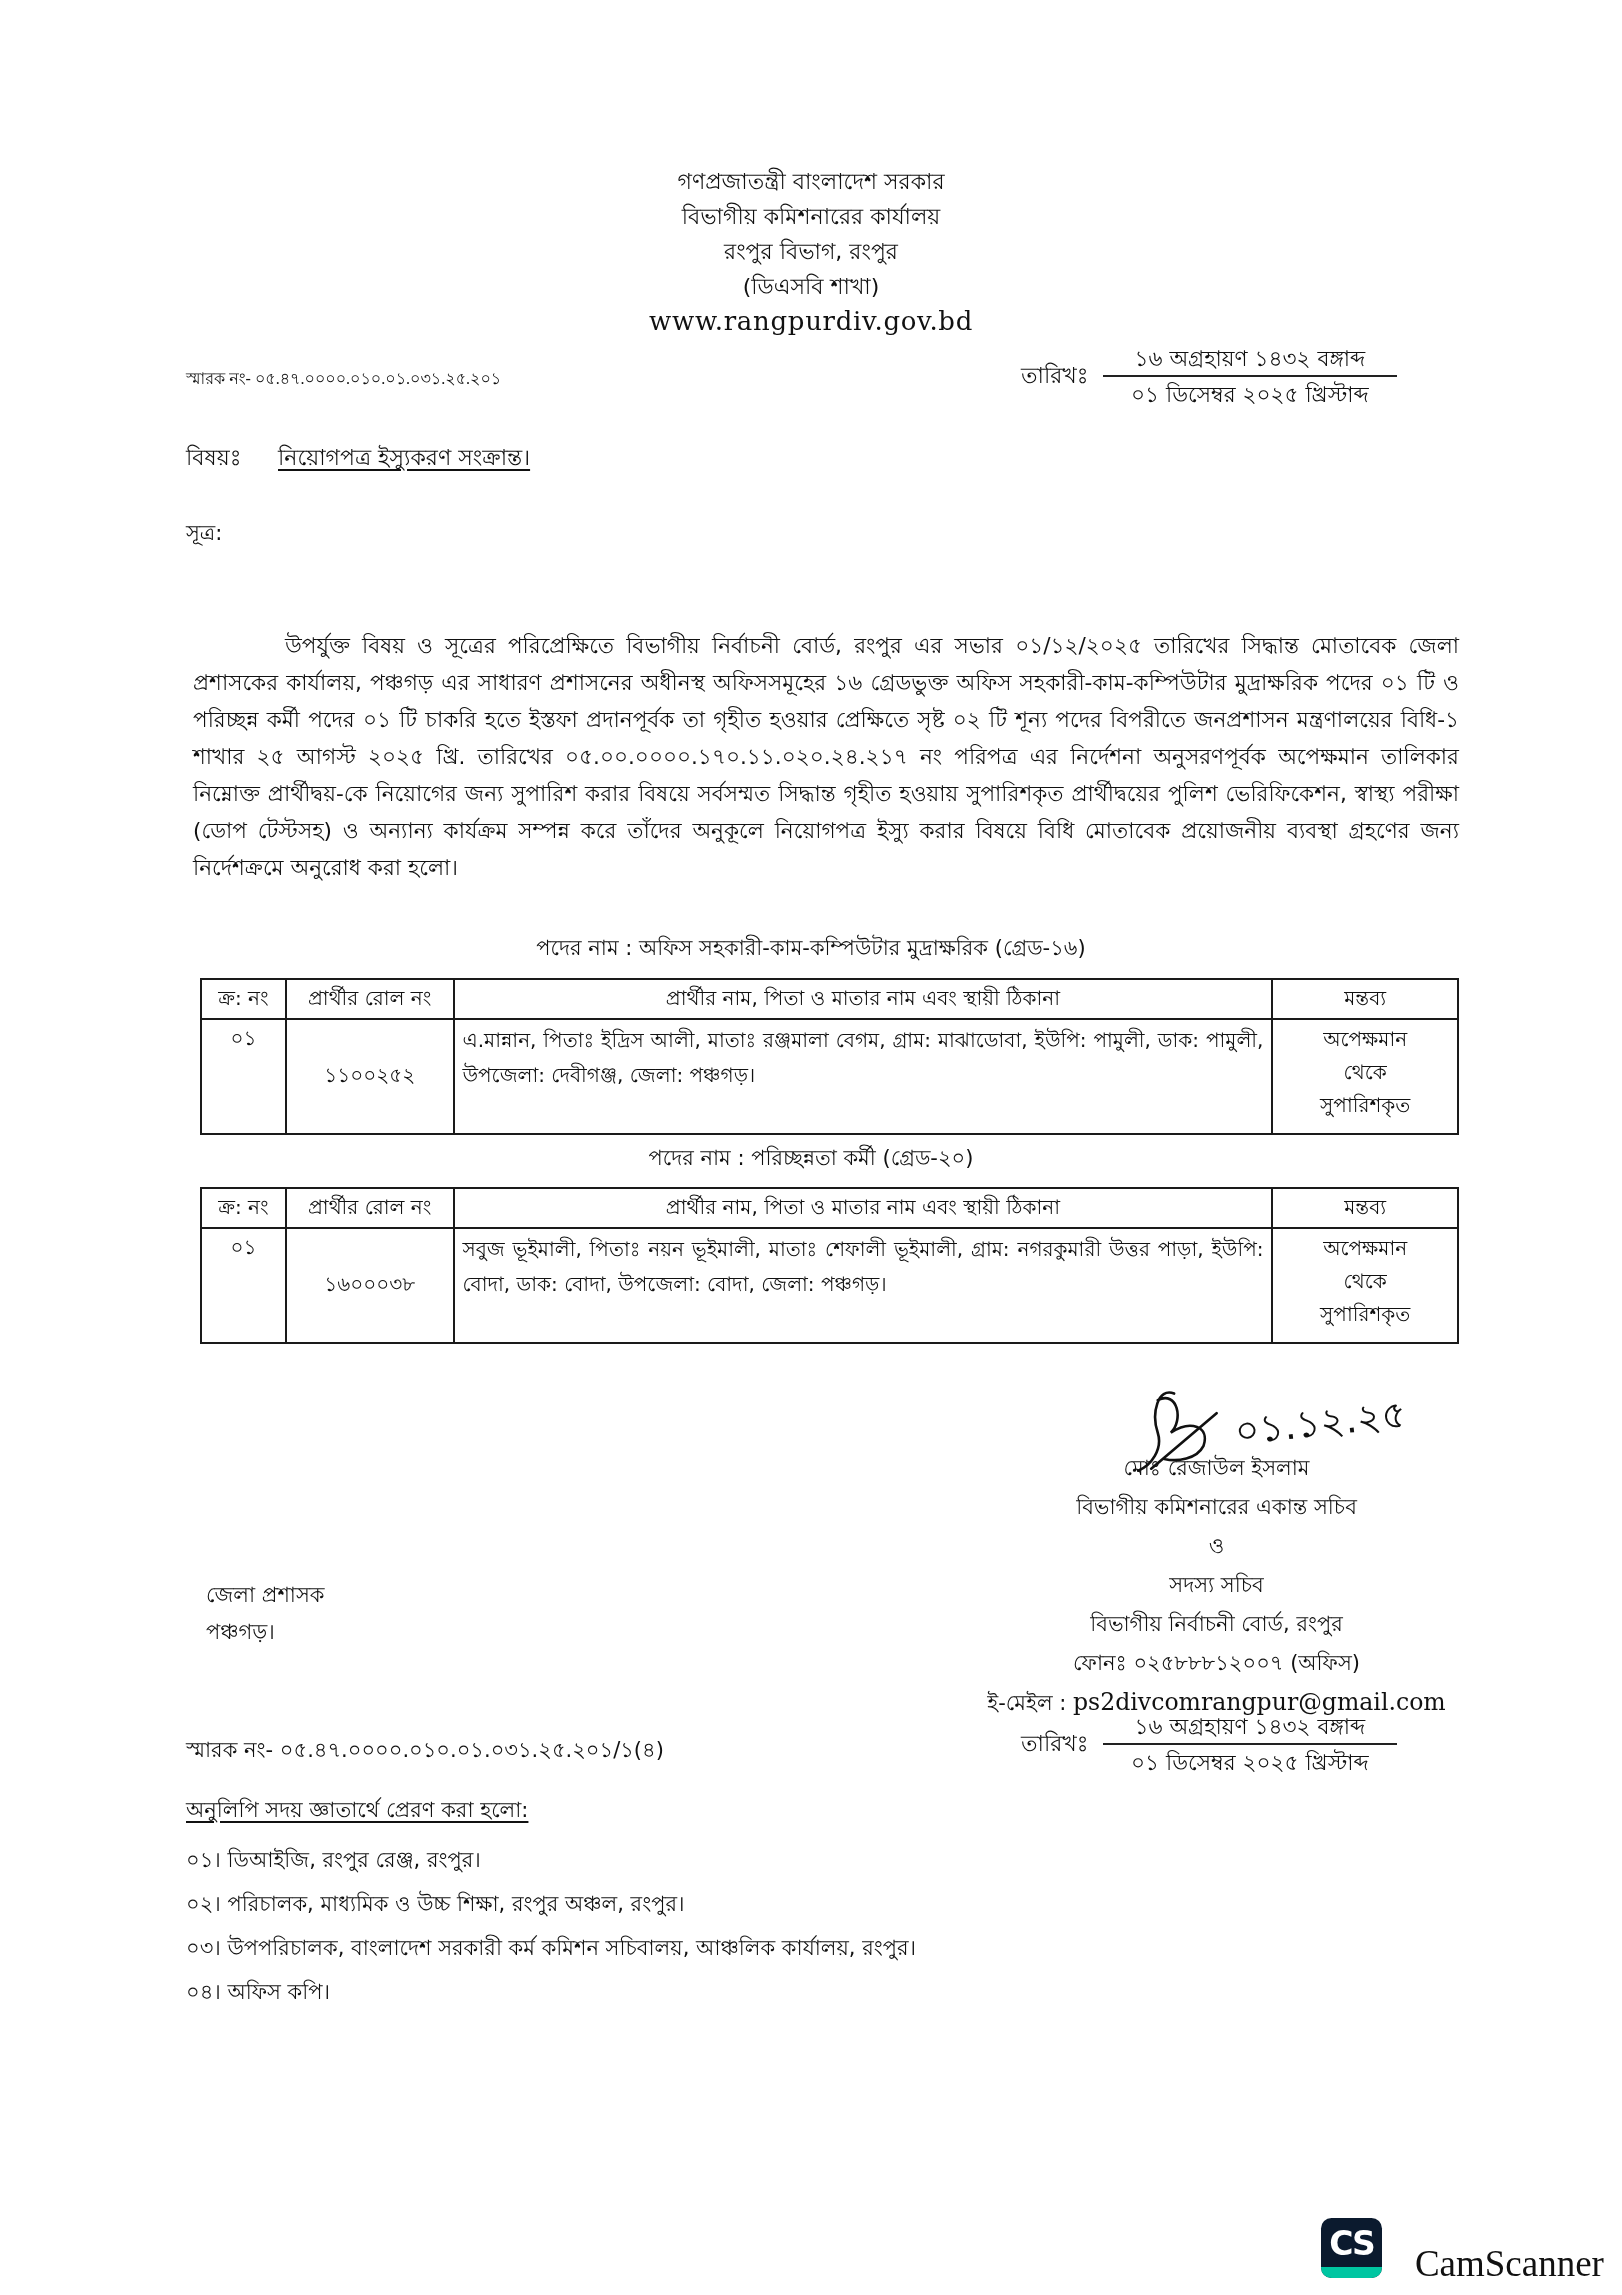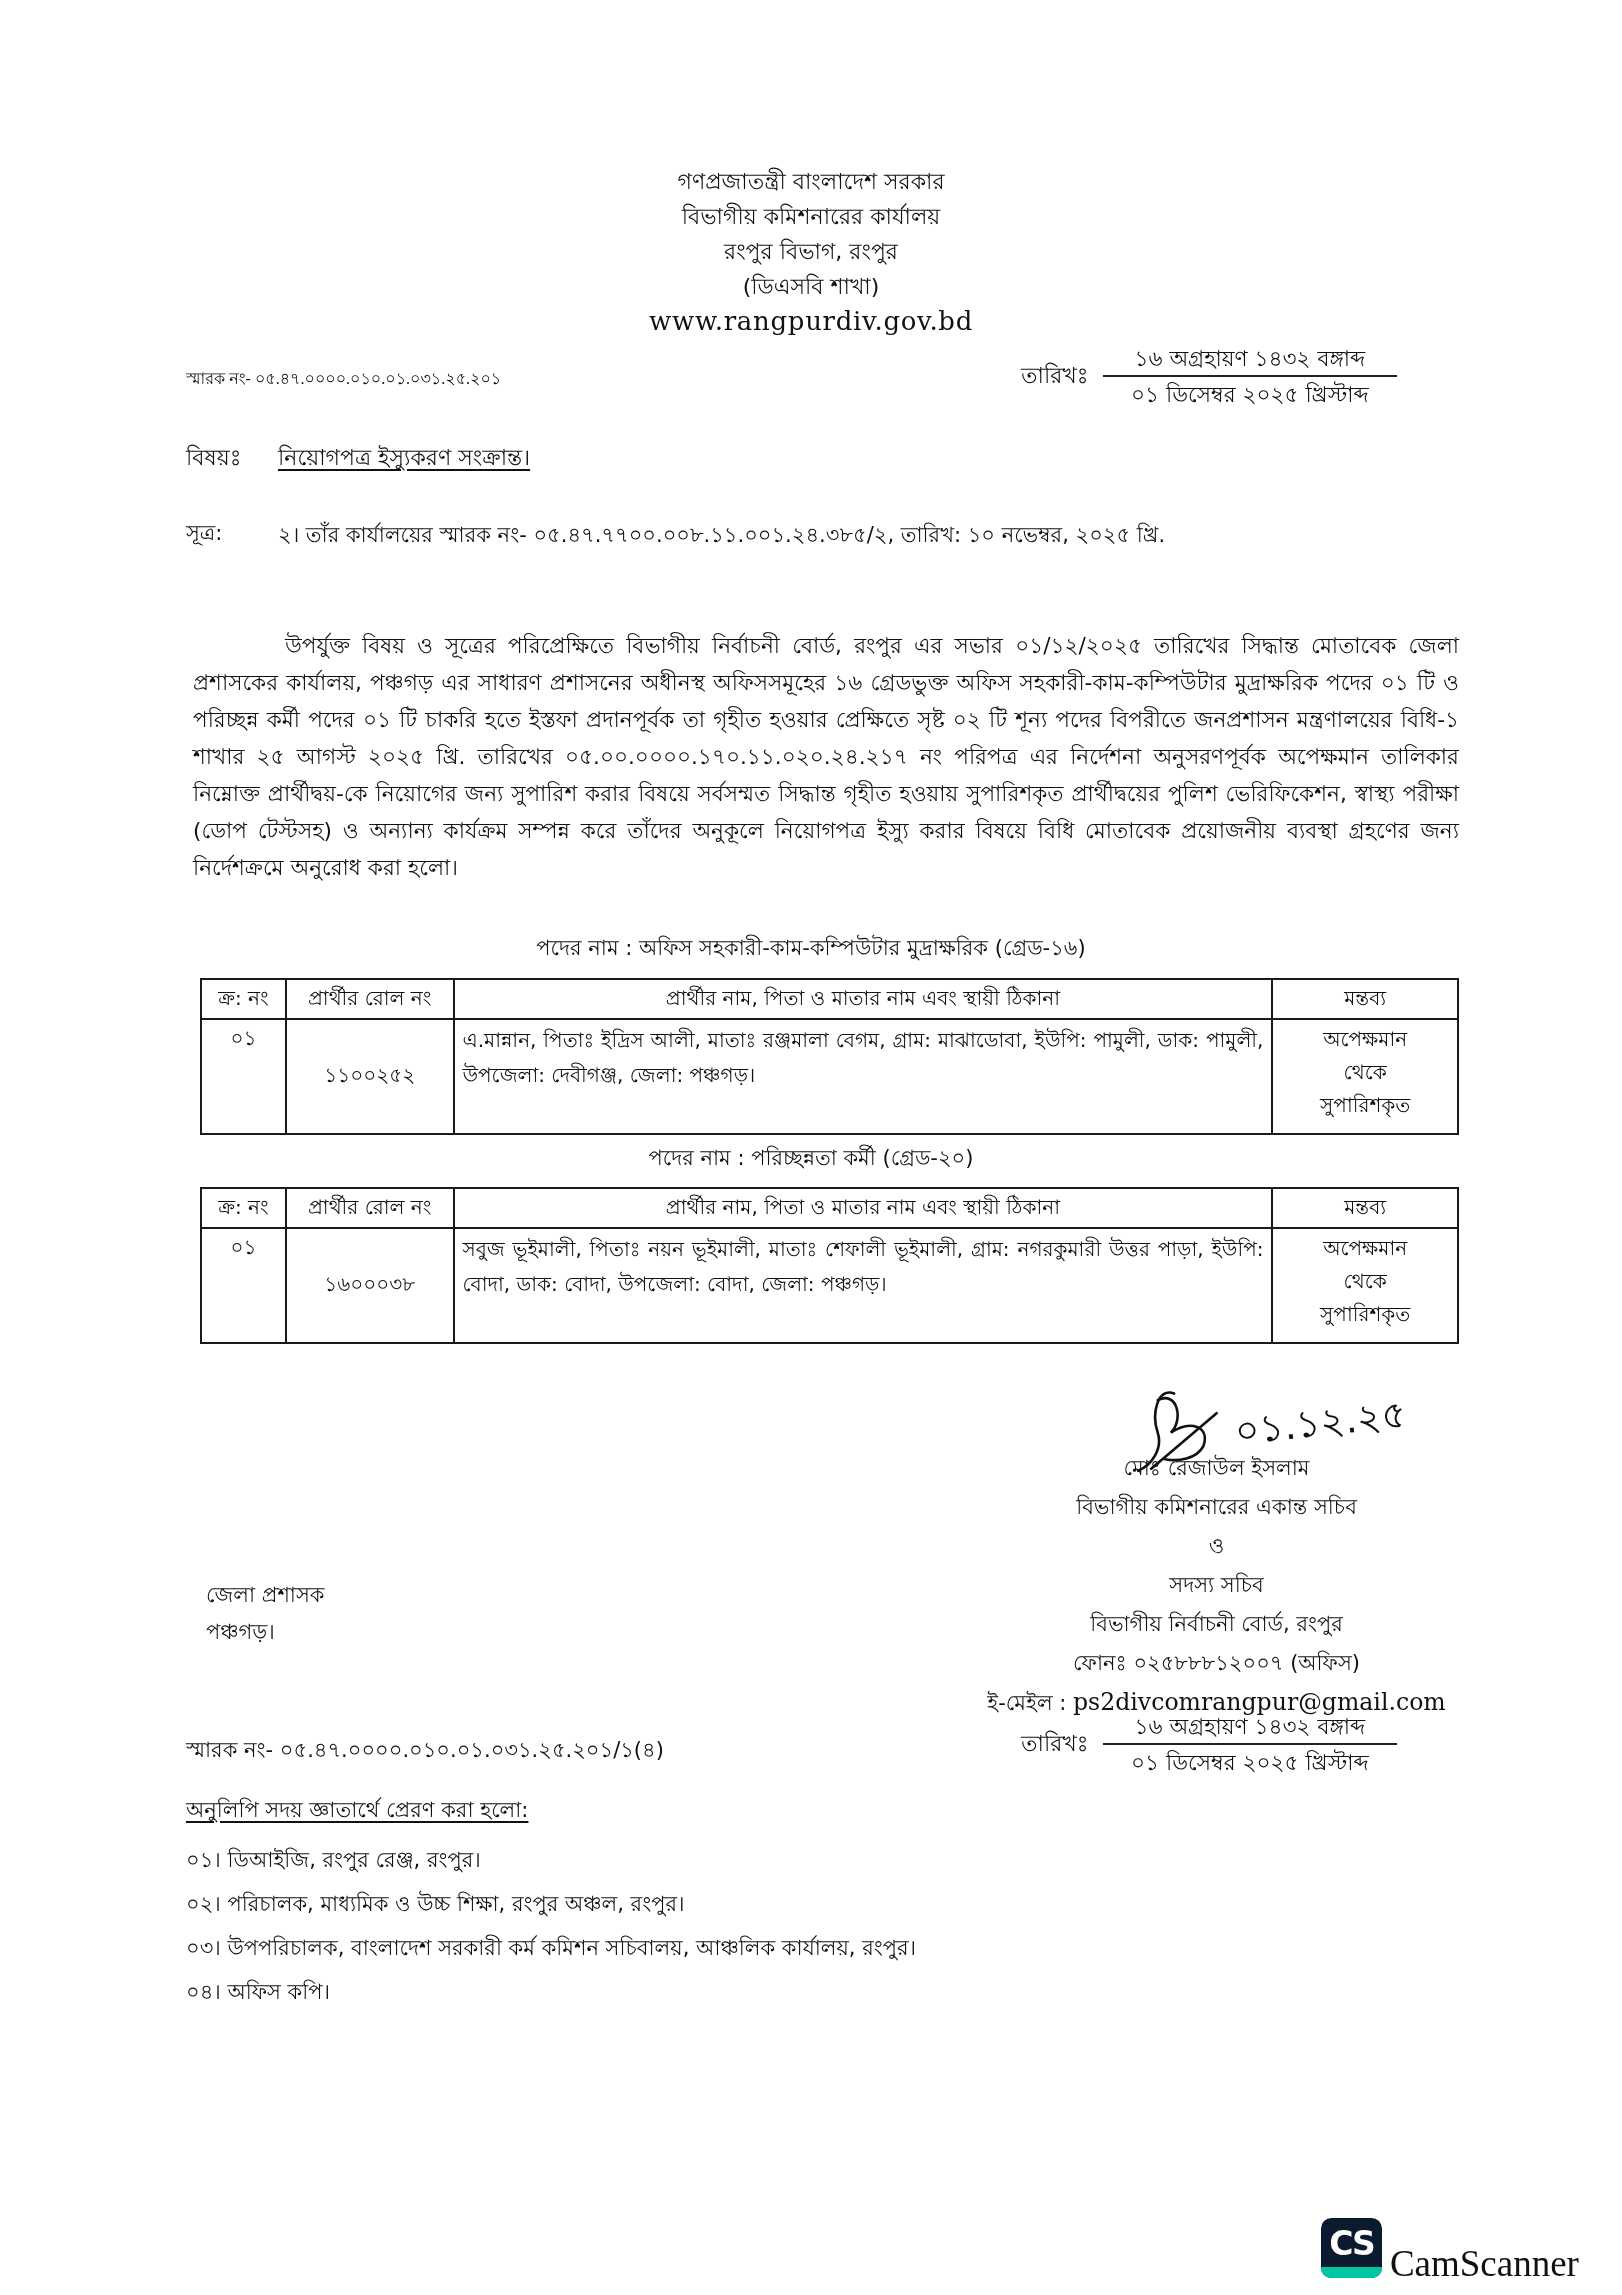--- a/index.html
+++ b/index.html
@@ -76,21 +76,21 @@
 
   .recipient { left: 206px; top: 1577px; font-size: 21px; line-height: 37px; }
 
   .memo-no-2 { left: 186px; top: 1734px; font-size: 21px; }
   .date-block-2 { left: 1021px; top: 1711px; }
 
   .cc-title { left: 186px; top: 1794px; font-size: 21px; text-decoration: underline; text-underline-offset: 3.9px; }
   .cc-list { left: 186px; top: 1838px; font-size: 21px; line-height: 44px; }
 
   
-  .cs-badge { left: 1321px; top: 2210px; display: flex; align-items: center; }
+  .cs-badge { left: 1321px; top: 2210px; display: flex; align-items: center; gap: 25px; }
   .cs-logo {
     width: 61px; height: 60px; border-radius: 10.5px; overflow: hidden;
     background: #0b1a2e; position: relative;
   }
   .cs-logo .bar { position: absolute; left: 0; right: 0; bottom: 0; height: 11px; background: #00c6a2; }
   .cs-logo .txt {
     position: absolute; left: 0; right: 0; top: 6.5px; text-align: center;
     color: #ffffff; font-family: "DejaVu Sans", sans-serif; font-weight: bold; font-size: 33px; letter-spacing: -2px;
   }
   .cs-name { font-family: "Liberation Serif", "DejaVu Serif", serif; font-size: 37px; margin-left: 7.9px; color: #111; margin-top: 32px; }
@@ -118,21 +118,20 @@
 </div>
 
 <div class="abs subject">
   <span class="label">বিষয়ঃ</span>
   <span class="text">নিয়োগপত্র ইস্যুকরণ সংক্রান্ত।</span>
 </div>
 
 <div class="abs refs">
   <span class="label">সূত্র:</span>
   <div class="lines">
-    <div>২। তাঁর কার্যালয়ের স্মারক নং- ০৫.৪৭.৭৭০০.০০৮.১১.০০১.২৪.৩৮৫/২, তারিখ: ১০ নভেম্বর, ২০২৫ খ্রি.</div>
   </div>
 </div>
 
 <div class="abs body-para">উপর্যুক্ত বিষয় ও সূত্রের পরিপ্রেক্ষিতে বিভাগীয় নির্বাচনী বোর্ড, রংপুর এর সভার ০১/১২/২০২৫ তারিখের সিদ্ধান্ত মোতাবেক জেলা প্রশাসকের কার্যালয়, পঞ্চগড় এর সাধারণ প্রশাসনের অধীনস্থ অফিসসমূহের ১৬ গ্রেডভুক্ত অফিস সহকারী-কাম-কম্পিউটার মুদ্রাক্ষরিক পদের ০১ টি ও পরিচ্ছন্ন কর্মী পদের ০১ টি চাকরি হতে ইস্তফা প্রদানপূর্বক তা গৃহীত হওয়ার প্রেক্ষিতে সৃষ্ট ০২ টি শূন্য পদের বিপরীতে জনপ্রশাসন মন্ত্রণালয়ের বিধি-১ শাখার ২৫ আগস্ট ২০২৫ খ্রি. তারিখের ০৫.০০.০০০০.১৭০.১১.০২০.২৪.২১৭ নং পরিপত্র এর নির্দেশনা অনুসরণপূর্বক অপেক্ষমান তালিকার নিম্নোক্ত প্রার্থীদ্বয়-কে নিয়োগের জন্য সুপারিশ করার বিষয়ে সর্বসম্মত সিদ্ধান্ত গৃহীত হওয়ায় সুপারিশকৃত প্রার্থীদ্বয়ের পুলিশ ভেরিফিকেশন, স্বাস্থ্য পরীক্ষা (ডোপ টেস্টসহ) ও অন্যান্য কার্যক্রম সম্পন্ন করে তাঁদের অনুকূলে নিয়োগপত্র ইস্যু করার বিষয়ে বিধি মোতাবেক প্রয়োজনীয় ব্যবস্থা গ্রহণের জন্য নির্দেশক্রমে অনুরোধ করা হলো।</div>
 
 <div class="abs post-title" style="top:932px;">পদের নাম :  অফিস সহকারী-কাম-কম্পিউটার মুদ্রাক্ষরিক (গ্রেড-১৬)</div>
 <table class="cand" style="top:978px;">
   <thead>
     <tr>
       <th>ক্র: নং</th>

